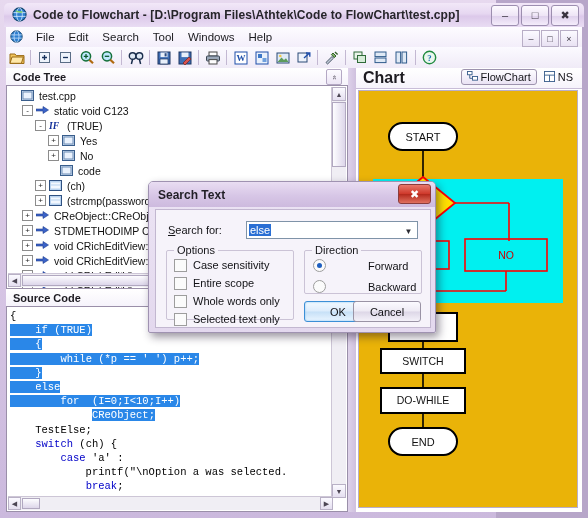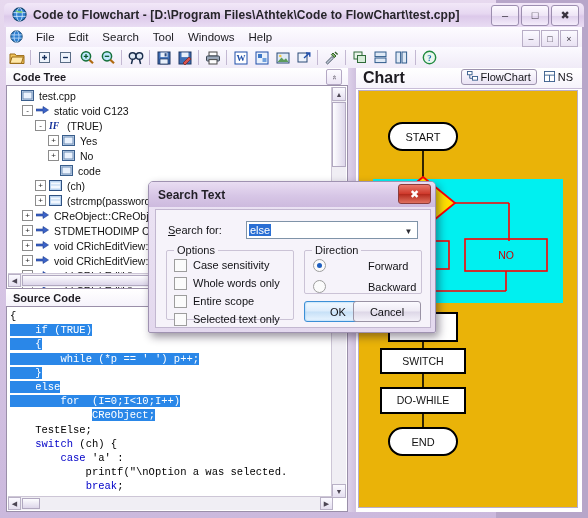--- a/index.html
+++ b/index.html
@@ -667,25 +667,25 @@
 
       <div class="grp" style="left:10px;top:40px;width:128px;height:70px;">
         <span class="grp-title">Options</span>
         <div style="padding:6px 0 0 7px;">
           <div class="chk-row">
             <span class="chk"></span>
             <span class="chk-lbl">Case sensitivity</span>
           </div>
           <div class="chk-row">
             <span class="chk"></span>
-            <span class="chk-lbl">Whole words only</span>
+            <span class="chk-lbl">Entire scope</span>
           </div>
           <div class="chk-row">
             <span class="chk"></span>
-            <span class="chk-lbl">Entire scope</span>
+            <span class="chk-lbl">Whole words only</span>
           </div>
           <div class="chk-row">
             <span class="chk"></span>
             <span class="chk-lbl">Selected text only</span>
           </div>
         </div>
       </div>
 
       <div class="grp" style="left:148px;top:40px;width:118px;height:44px;">
         <span class="grp-title">Direction</span>

